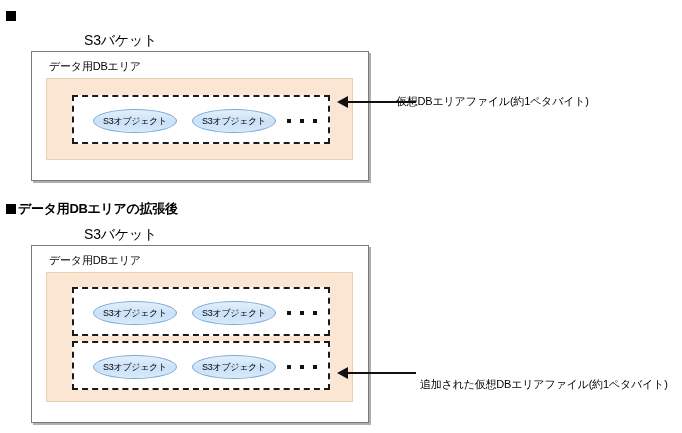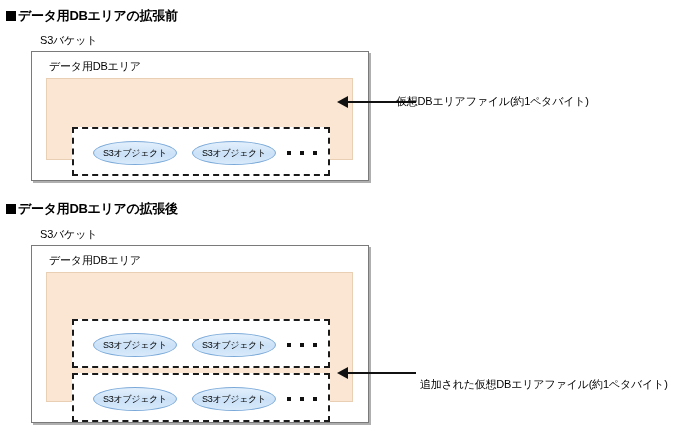--- a/index.html
+++ b/index.html
@@ -35,59 +35,59 @@
   }
 
   
   .diagram {
     position: absolute;
   }
 
   
   .bucket-label {
     position: absolute;
+    font-size: 14px;
+    letter-spacing: -0.2px;
+    white-space: nowrap;
+    line-height: 13px;
+    margin-left: 44px;
+  }
+
+  
+  .bucket-box {
+    position: absolute;
+    border: 1px solid #7a7a7a;
+    background: #ffffff;
+    box-sizing: border-box;
+    box-shadow: 2px 2px 0 rgba(110,110,110,0.55);
+    text-align: center;
+  }
+
+  .area-label {
+    position: absolute;
     font-size: 11px;
     letter-spacing: -0.2px;
     white-space: nowrap;
     line-height: 13px;
   }
 
   
-  .bucket-box {
-    position: absolute;
-    border: 1px solid #7a7a7a;
-    background: #ffffff;
-    box-sizing: border-box;
-    box-shadow: 2px 2px 0 rgba(110,110,110,0.55);
-    text-align: center;
-  }
-
-  .area-label {
-    position: absolute;
-    font-size: 11px;
-    letter-spacing: -0.2px;
-    white-space: nowrap;
-    line-height: 13px;
-  }
-
-  
   .db-area-box {
     position: absolute;
     background: #fae6d3;
     border: 1px solid #e9cfb4;
     box-sizing: border-box;
   }
 
   
   .vfile-box {
     position: absolute;
     border: 2px dashed #1a1a1a;
     background: #ffffff;
     box-sizing: border-box;
-    margin-top: 32px;
   }
 
   
   .s3-object {
     position: absolute;
     border-radius: 50%;
     background: #cfe4f8;
     background: linear-gradient(180deg, #e3f0fc 0%, #cbe1f7 55%, #d8eafb 100%);
     border: 1px solid #7aa9d8;
     box-sizing: border-box;
@@ -133,21 +133,21 @@
     font-size: 11px;
     letter-spacing: -0.2px;
     white-space: nowrap;
     line-height: 13px;
   }
 </style>
 </head>
 <body>
 
 <div class="section-heading" style="left:6px; top:8px;">
-  <span class="bullet"></span><span>データ用DBエリアの拡張前</span>
+  <span class="bullet"></span>
 </div>
 
 <div class="diagram">
 
   <div class="bucket-label" style="left:40px; top:34px;">S3バケット</div>
 
   <div class="bucket-box" style="left:31px; top:51px; width:338px; height:130px;">
 
     <div class="area-label" style="left:17px; top:8px;">データ用DBエリア</div>
 

